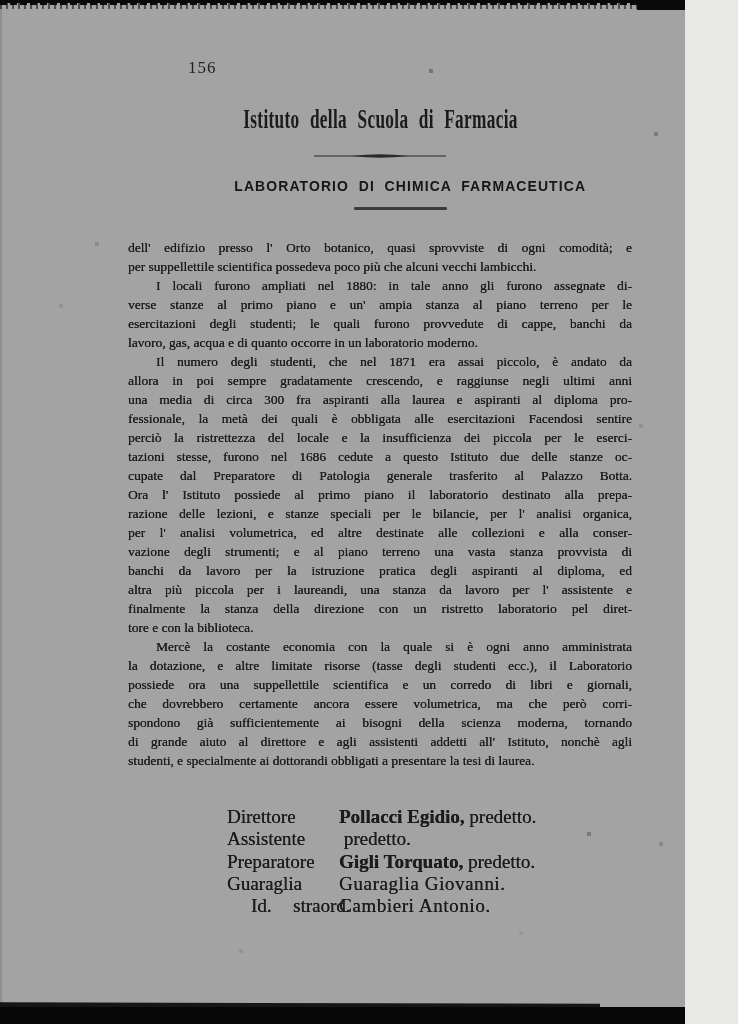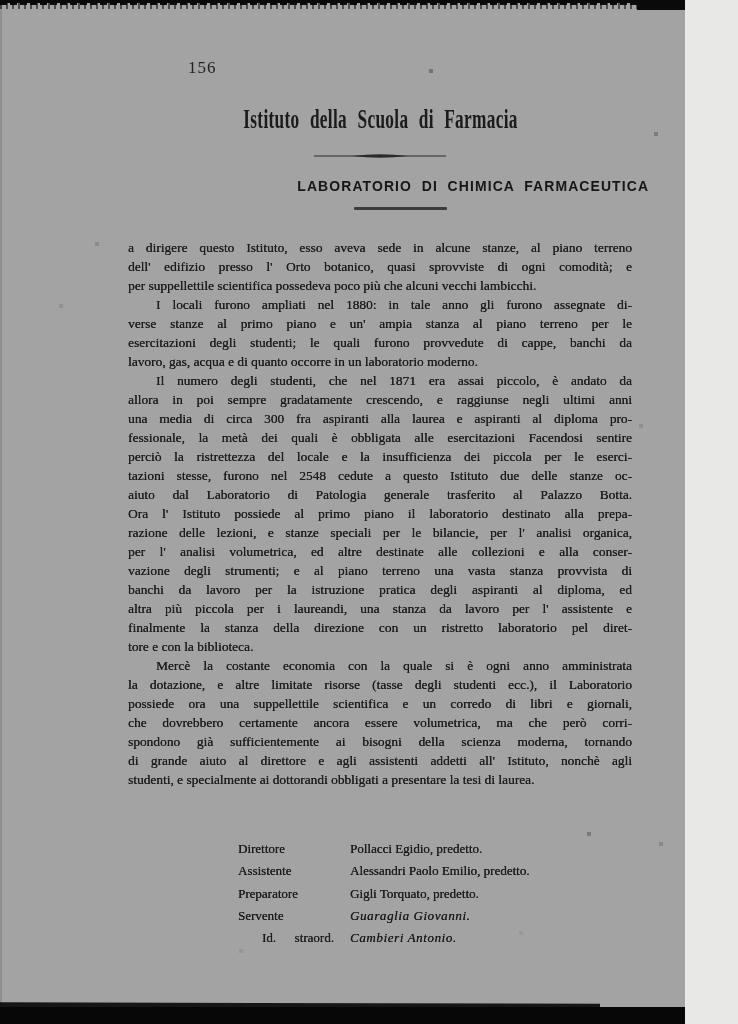--- a/index.html
+++ b/index.html
@@ -41,44 +41,44 @@
   .pageno{position:absolute;left:188px;top:58px;font-size:17px;letter-spacing:1px;}
   .content{position:absolute;left:128px;top:0;width:504px;height:1024px;}
   .title{position:absolute;top:104px;left:0;width:100%;text-align:center;white-space:nowrap;}
   .title .t{
     display:inline-block;font-size:27px;font-weight:bold;
     transform:scaleX(.64);transform-origin:center;
     word-spacing:9px;letter-spacing:.5px;color:#1b1b1b;
   }
   .title-rule{position:absolute;top:146px;left:0;width:100%;text-align:center;}
   .subtitle{
-    position:absolute;top:177px;left:30px;width:100%;text-align:right;white-space:nowrap;text-decoration:underline;
+    position:absolute;top:177px;left:30px;width:100%;text-align:center;white-space:nowrap;text-decoration:underline;
   }
   .subtitle .t{
     display:inline-block;font-family:"Liberation Sans",sans-serif;
     font-size:15px;font-weight:bold;letter-spacing:1.2px;word-spacing:5px;
     transform:scaleX(.93);transform-origin:center;color:#161616;
   }
   .sub-rule{position:absolute;top:207px;left:226px;width:93px;height:3px;background:#3c3c3c;border-radius:1px;}
   
   .body{position:absolute;top:238px;left:0;width:504px;font-size:13.4px;color:#1d1d1d;}
   .line{
     height:19px;line-height:19px;white-space:normal;
     text-align:justify;text-align-last:justify;
     text-shadow:.2px 0 0 currentColor;
   }
   .line.first{text-indent:28px;}
   .line.last{text-align-last:left;}
   
-  .staff{position:absolute;top:806px;left:15px;width:504px;font-size:13px;color:#1c1c1c;margin-top:32px;}
+  .staff{position:absolute;top:806px;left:4px;width:504px;font-size:19px;color:#1c1c1c;}
   .staff-row{display:flex;height:22.3px;line-height:22.3px;text-shadow:.2px 0 0 currentColor;}
   .staff-role{margin-left:95px;width:112px;flex:none;white-space:pre;}
   .staff-role.indent{padding-left:24px;width:88px;word-spacing:6px;}
-  .staff-name{flex:none;font-weight:normal;}
-  .staff-name.italic{font-weight:normal;font-style:italic;letter-spacing:.6px;text-align:center;}
+  .staff-name{flex:none;font-weight:bold;}
+  .staff-name.italic{font-weight:normal;letter-spacing:.6px;text-align:center;}
   .staff-suffix{flex:none;white-space:pre;}
 </style>
 </head>
 <body>
 
 <div class="page">
 
   <div class="edge-left"></div>
   <div class="noise-top"></div>
   <div class="noise-top-solid"></div>
@@ -104,38 +104,37 @@
     </div>
 
     <div class="subtitle">
       <span class="t">LABORATORIO DI CHIMICA FARMACEUTICA</span>
     </div>
 
     <div class="sub-rule"></div>
 
     <div class="body" id="body-text">
         <div>
-          <div class="line">a dirigere questo Istituto, esso aveva sede in alcune stanze, al piano terreno</div>
           <div class="line">dell' edifizio presso l' Orto botanico, quasi sprovviste di ogni comodità; e</div>
           <div class="line last">per suppellettile scientifica possedeva poco più che alcuni vecchi lambicchi.</div>
         </div>
         <div>
           <div class="line first">I locali furono ampliati nel 1880: in tale anno gli furono assegnate di-</div>
           <div class="line">verse stanze al primo piano e un' ampia stanza al piano terreno per le</div>
           <div class="line">esercitazioni degli studenti; le quali furono provvedute di cappe, banchi da</div>
           <div class="line last">lavoro, gas, acqua e di quanto occorre in un laboratorio moderno.</div>
         </div>
         <div>
           <div class="line first">Il numero degli studenti, che nel 1871 era assai piccolo, è andato da</div>
           <div class="line">allora in poi sempre gradatamente crescendo, e raggiunse negli ultimi anni</div>
           <div class="line">una media di circa 300 fra aspiranti alla laurea e aspiranti al diploma pro-</div>
           <div class="line">fessionale, la metà dei quali è obbligata alle esercitazioni Facendosi sentire</div>
           <div class="line">perciò la ristrettezza del locale e la insufficienza dei piccola per le eserci-</div>
-          <div class="line">tazioni stesse, furono nel 2548 cedute a questo Istituto due delle stanze oc-</div>
-          <div class="line">aiuto dal Laboratorio di Patologia generale trasferito al Palazzo Botta.</div>
+          <div class="line">tazioni stesse, furono nel 1686 cedute a questo Istituto due delle stanze oc-</div>
+          <div class="line">cupate dal Preparatore di Patologia generale trasferito al Palazzo Botta.</div>
           <div class="line">Ora l' Istituto possiede al primo piano il laboratorio destinato alla prepa-</div>
           <div class="line">razione delle lezioni, e stanze speciali per le bilancie, per l' analisi organica,</div>
           <div class="line">per l' analisi volumetrica, ed altre destinate alle collezioni e alla conser-</div>
           <div class="line">vazione degli strumenti; e al piano terreno una vasta stanza provvista di</div>
           <div class="line">banchi da lavoro per la istruzione pratica degli aspiranti al diploma, ed</div>
           <div class="line">altra più piccola per i laureandi, una stanza da lavoro per l' assistente e</div>
           <div class="line">finalmente la stanza della direzione con un ristretto laboratorio pel diret-</div>
           <div class="line last">tore e con la biblioteca.</div>
         </div>
         <div>
@@ -150,30 +149,29 @@
       </div>
 
     <div class="staff" id="staff-list">
         <div class="staff-row">
           <span class="staff-role">Direttore</span>
           <span class="staff-name">Pollacci Egidio,</span>
           <span class="staff-suffix"> predetto.</span>
         </div>
         <div class="staff-row">
           <span class="staff-role">Assistente</span>
-          <span class="staff-name">Alessandri Paolo Emilio,</span>
           <span class="staff-suffix"> predetto.</span>
         </div>
         <div class="staff-row">
           <span class="staff-role">Preparatore</span>
           <span class="staff-name">Gigli Torquato,</span>
           <span class="staff-suffix"> predetto.</span>
         </div>
         <div class="staff-row">
-          <span class="staff-role">Servente</span>
+          <span class="staff-role">Guaraglia</span>
           <span class="staff-name italic">Guaraglia Giovanni.</span>
         </div>
         <div class="staff-row">
           <span class="staff-role indent">Id.  straord.</span>
           <span class="staff-name italic">Cambieri Antonio.</span>
         </div>
       </div>
 
   </div>
 </div>

